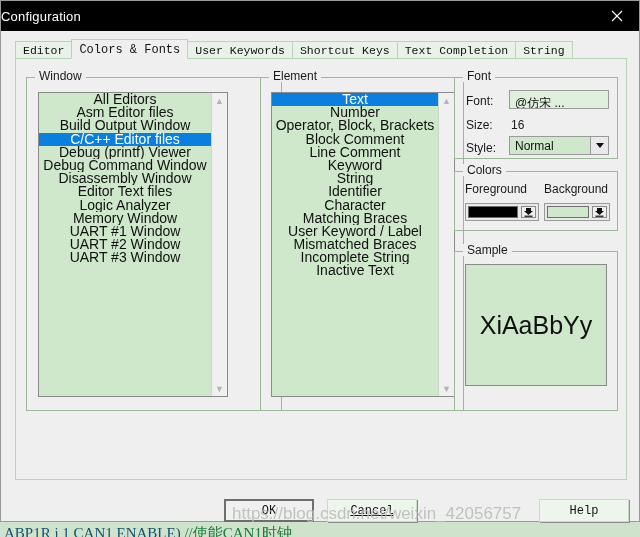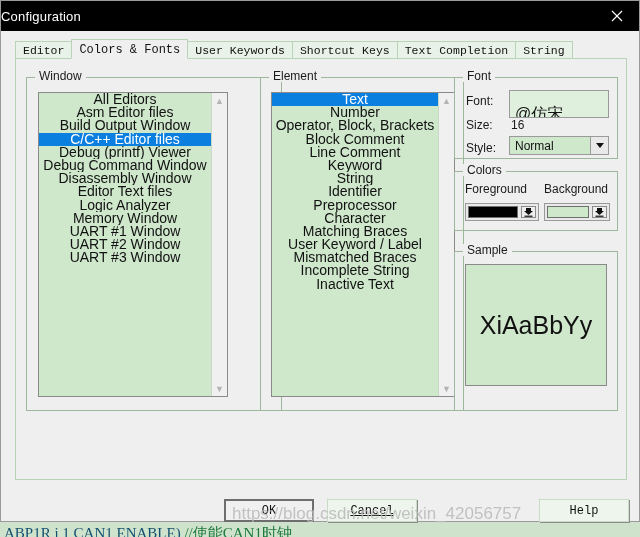--- a/index.html
+++ b/index.html
@@ -85,22 +85,22 @@
   .vscroll .arw{
     position:absolute;left:0;width:15px;height:15px;color:#b3b3b3;
     font-size:9px;display:flex;align-items:center;justify-content:center;
   }
   .vscroll .arw.up{top:0;}
   .vscroll .arw.dn{bottom:0;}
   
   .fld-label{position:absolute;font-size:12px;color:#1a1a1a;}
   .textbtn{
     position:absolute;background:#dff0dd;border:1px solid #9a9a9a;
-    box-sizing:border-box;font-size:16px;color:#111;
-    padding:13px 5px;white-space:nowrap;overflow:hidden;
+    box-sizing:border-box;font-size:12px;color:#111;
+    padding:4px 5px;white-space:nowrap;overflow:hidden;
   }
   .combo{
     position:absolute;background:#cfe8cc;border:1px solid #9a9a9a;
     box-sizing:border-box;display:flex;align-items:center;
   }
   .combo .cval{flex:1;font-size:12px;color:#111;padding-left:5px;white-space:nowrap;}
   .combo .cbtn{
     width:17px;height:100%;background:#e9e9e9;border-left:1px solid #9a9a9a;
     display:flex;align-items:center;justify-content:center;flex:none;
   }
@@ -199,21 +199,20 @@
       <div class="listbox" style="left:10px;top:14px;width:184px;height:305px;">
         <div class="listitems">
           <div class="listitem sel">Text</div>
           <div class="listitem">Number</div>
           <div class="listitem">Operator, Block, Brackets</div>
           <div class="listitem">Block Comment</div>
           <div class="listitem">Line Comment</div>
           <div class="listitem">Keyword</div>
           <div class="listitem">String</div>
           <div class="listitem">Identifier</div>
-          <div class="listitem">Preprocessor</div>
           <div class="listitem">Character</div>
           <div class="listitem">Matching Braces</div>
           <div class="listitem">User Keyword / Label</div>
           <div class="listitem">Mismatched Braces</div>
           <div class="listitem">Incomplete String</div>
           <div class="listitem">Inactive Text</div>
         </div>
         <div class="vscroll">
           <div class="arw up">▲</div>
           <div class="arw dn">▼</div>

